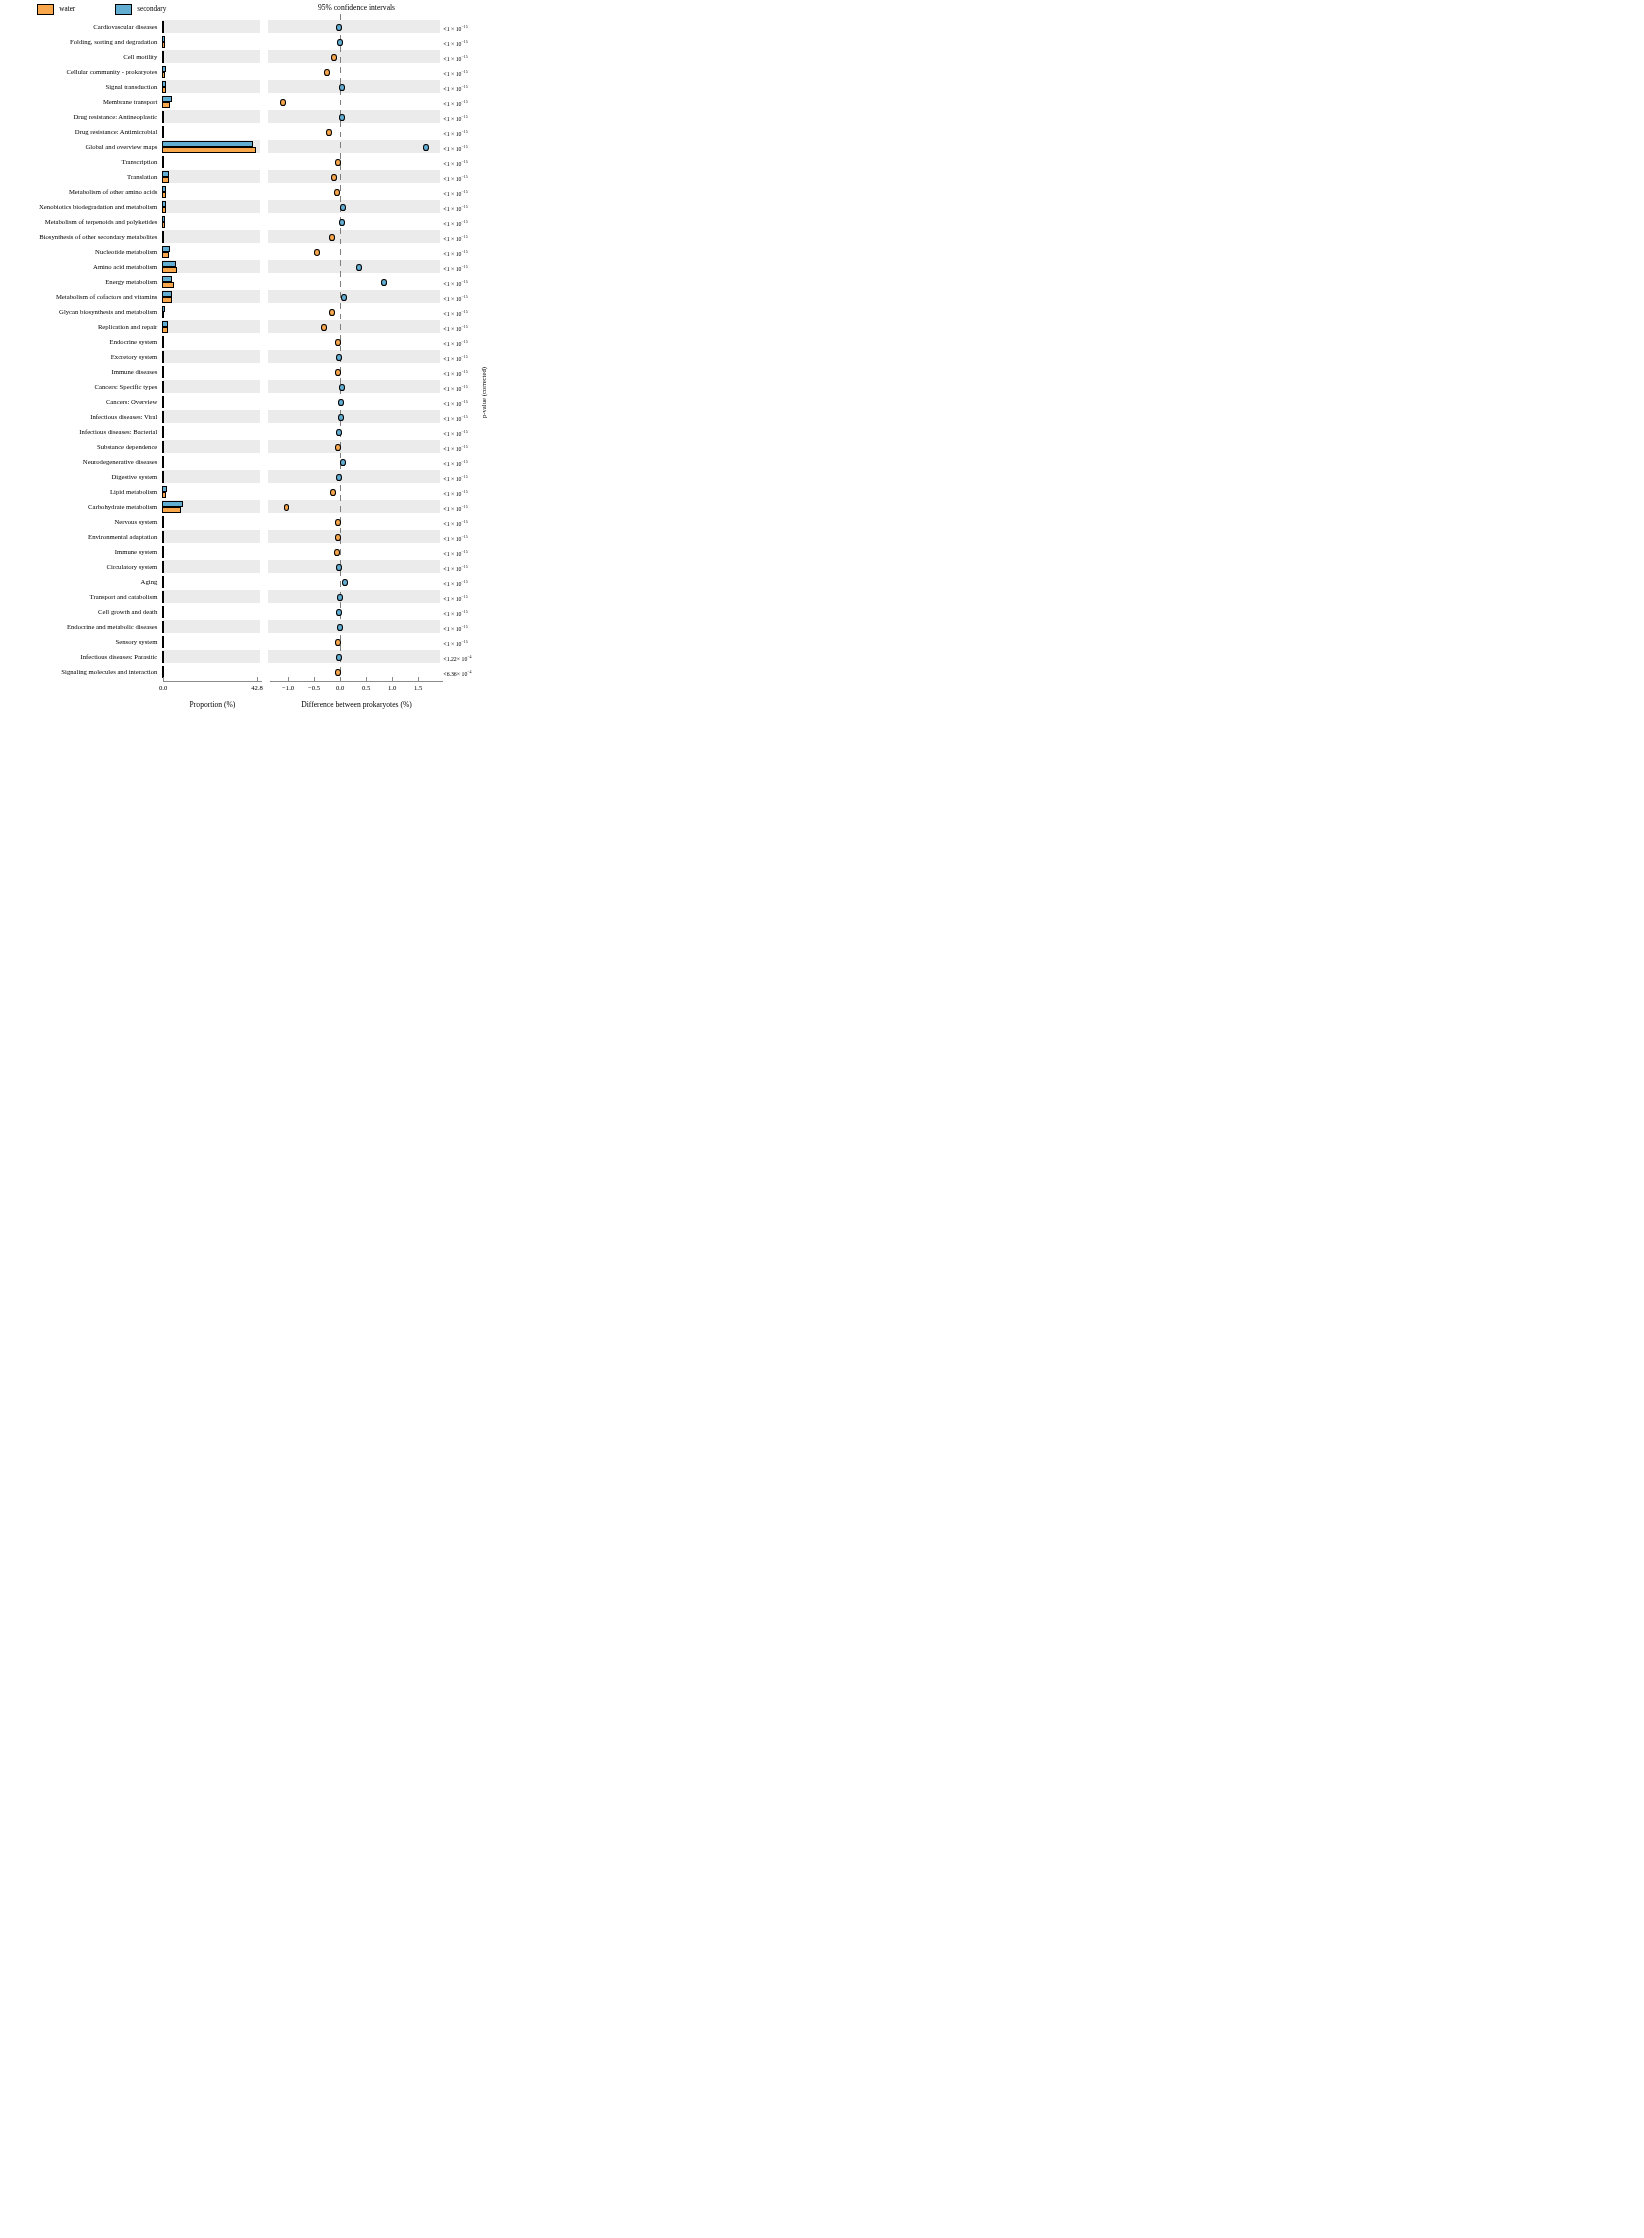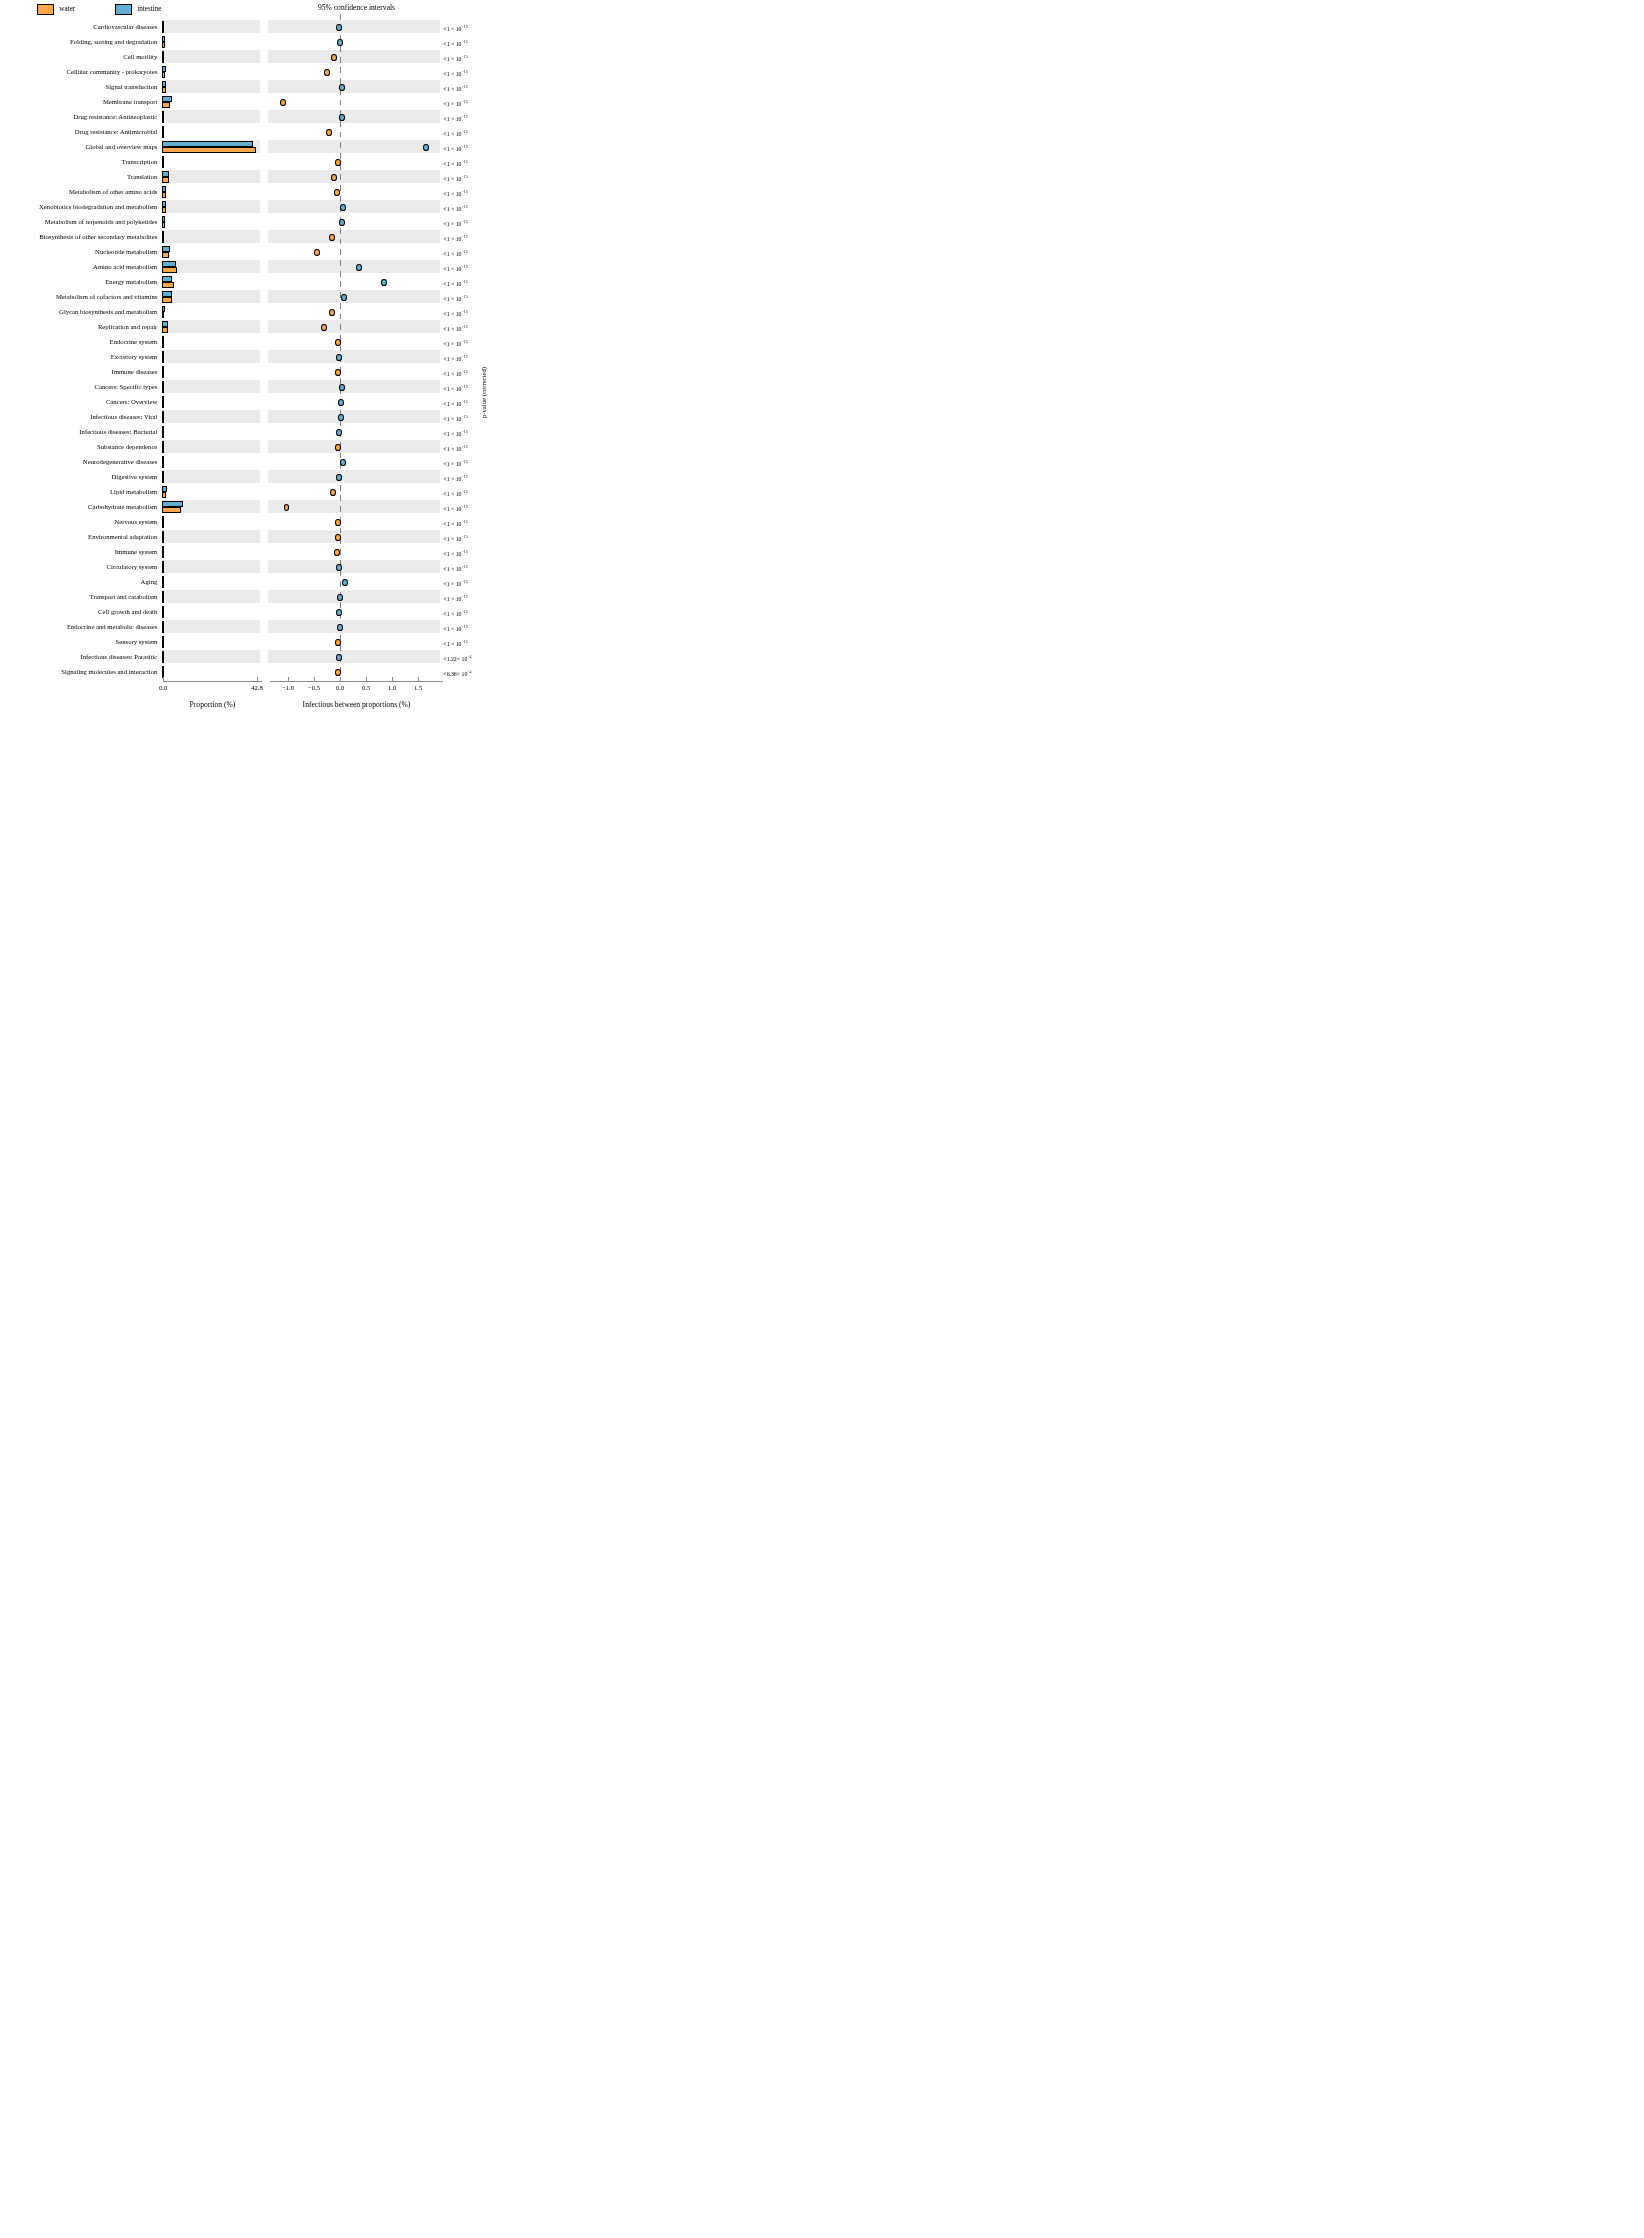--- a/index.html
+++ b/index.html
@@ -47,21 +47,21 @@
 
 <div id="page">
 
   <div id="legend">
     <div class="legend-item">
       <span class="legend-swatch" id="swatch-water" style="background: rgb(249, 167, 77);"></span>
       <span class="legend-label">water</span>
     </div>
     <div class="legend-item">
       <span class="legend-swatch" id="swatch-intestine" style="background: rgb(98, 174, 210);"></span>
-      <span class="legend-label">intestine</span>
+      <span class="legend-label">secondary</span>
     </div>
   </div>
 
   <div id="title">95% confidence intervals</div>
 
   <div id="rows">
       <div class="row odd">
         <div class="cat-label">Cardiovascular diseases</div>
         <div class="cell cell-left">
           <div class="band">
@@ -872,17 +872,17 @@
       <div class="tick-label" style="left: 340px;">0.0</div>
       <div class="tick" style="left: 366px;"></div>
       <div class="tick-label" style="left: 366px;">0.5</div>
       <div class="tick" style="left: 392px;"></div>
       <div class="tick-label" style="left: 392px;">1.0</div>
       <div class="tick" style="left: 418px;"></div>
       <div class="tick-label" style="left: 418px;">1.5</div>
     </div>
 
   <div class="axis-title" style="left:163px;width:99px;">Proportion (%)</div>
-  <div class="axis-title" style="left:270px;width:173px;">Infectious between proportions (%)</div>
+  <div class="axis-title" style="left:270px;width:173px;">Difference between prokaryotes (%)</div>
 
   <div id="ylabel-right">p-value (corrected)</div>
 </div>
 
 
 </body></html>

